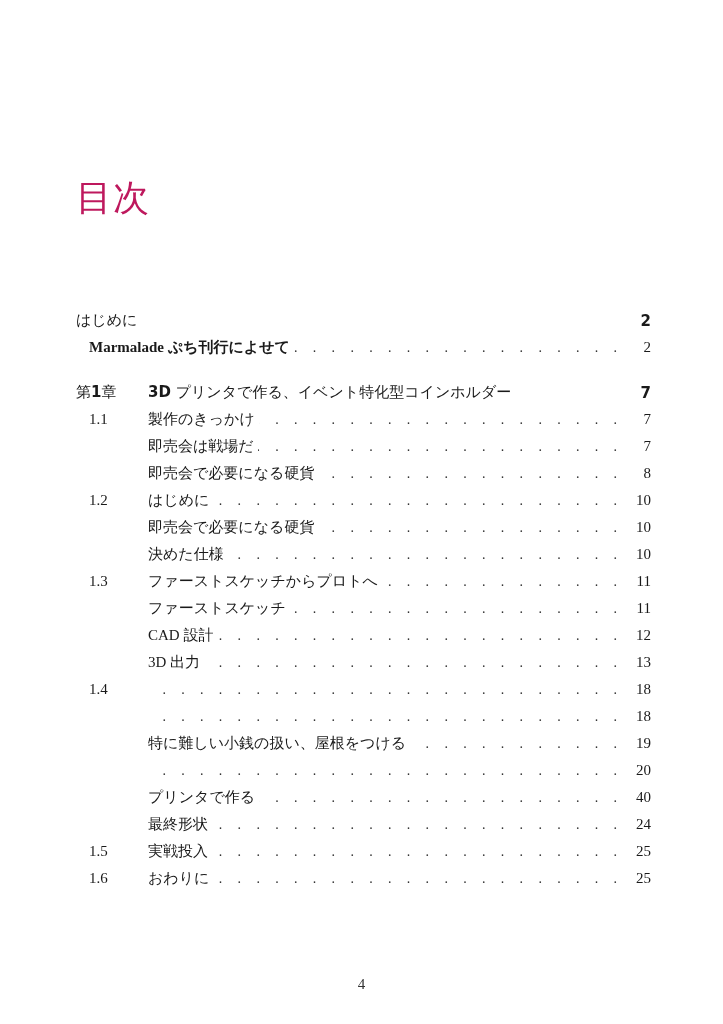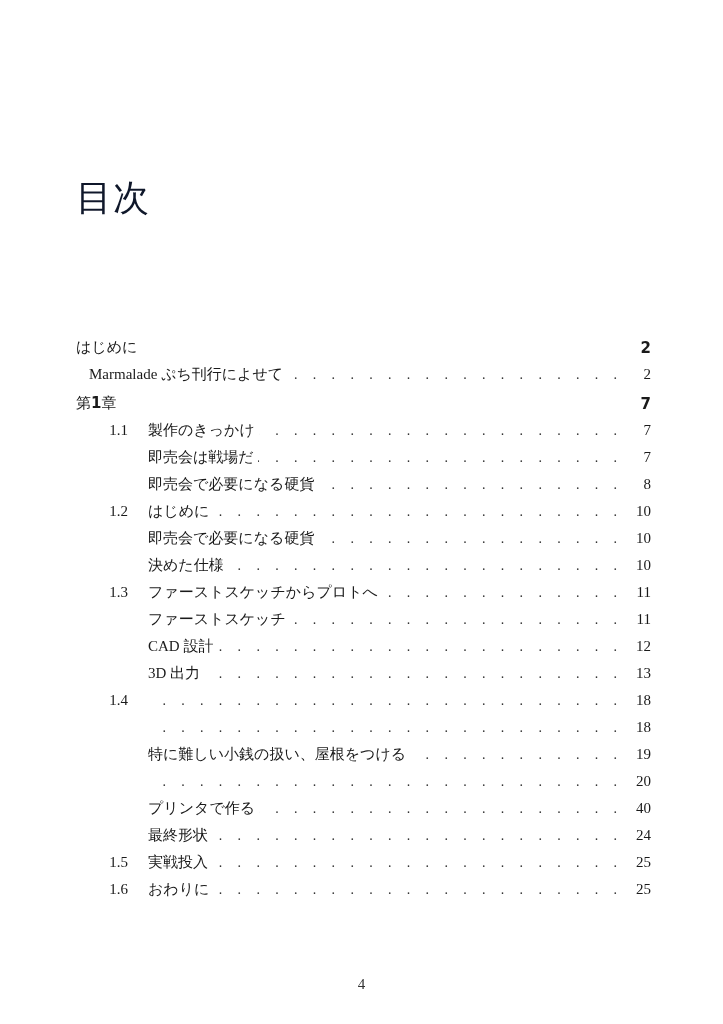--- a/index.html
+++ b/index.html
@@ -1,26 +1,26 @@
 <!DOCTYPE html>
 <html><head>
 <meta charset="utf-8">
 <style>
   html, body { margin: 0; padding: 0; background: #ffffff; }
   body { width: 723px; height: 1024px; position: relative; overflow: hidden; color: #1a1a1a; }
-  .page-title { position: absolute; left: 76px; top: 174px; font-family: "DejaVu Sans", sans-serif; font-size: 36px; font-weight: normal; letter-spacing: 1px; color: #0f172a; }
-  .toc { position: absolute; left: 76px; top: 334px; width: 575px; }
+  .page-title { position: absolute; left: 76px; top: 174px; font-family: "DejaVu Sans", sans-serif; font-size: 36px; font-weight: normal; letter-spacing: 1px; color: #be185d; }
+  .toc { position: absolute; left: 76px; top: 307px; width: 575px; }
   .row { position: relative; height: 27px; display: flex; align-items: center; font-family: "Liberation Serif", "DejaVu Serif", serif; font-size: 15px; }
   .row.part { font-family: "DejaVu Sans", sans-serif; font-size: 15px; }
-  .row.chapter { font-family: "DejaVu Sans", sans-serif; font-size: 15px; margin-top: 2px; justify-content: flex-end; }
+  .row.chapter { font-family: "DejaVu Sans", sans-serif; font-size: 15px; margin-top: 18px; justify-content: flex-end; }
   .num { width: 72px; flex: none; }
-  .row.sec .num { padding-left: 13px; width: 59px; text-align: center; }
+  .row.sec .num { padding-left: 13px; width: 59px; }
   .row.sub .num { width: 72px; }
   .title { white-space: nowrap; padding-right: 4px; }
-  .row.part2 .title { padding-left: 13px; }
+  .row.part2 .title { padding-left: 13px; font-weight: bold; }
   .dots { flex: 1; overflow: hidden; white-space: nowrap; letter-spacing: 5.9px; color: #333; font-family: "Liberation Serif", serif; font-size: 14px; text-align: right; direction: rtl; }
   .page { width: 28px; text-align: right; flex: none; }
   .bold { font-weight: bold; }
   .filler { flex: 1; }
   .footer { position: absolute; left: 0; width: 723px; top: 976px; text-align: center; font-family: "Liberation Serif", serif; font-size: 15px; color: #333; }
 </style>
 </head>
 <body>
 
 <div class="page-title">目次</div>
@@ -32,20 +32,21 @@
     <span class="page bold">2</span>
   </div>
   <div class="row part2">
     <span class="title">Marmalade ぷち刊行によせて</span>
     <span class="dots">. . . . . . . . . . . . . . . . . . . . . . . . . . . . . . . . . . . . . . . . . . . . . . . . .</span>
     <span class="page">2</span>
   </div>
 
   <div class="row chapter">
     <span class="num"><span>第</span><span class="bold">1</span><span>章</span></span>
+    <span class="title"><span class="bold">3D</span><span> プリンタで作る、イベント特化型コインホルダー</span></span>
     <span class="filler"></span>
     <span class="page bold">7</span>
   </div>
 
   <div id="entries">
       <div class="row sec">
         <span class="num">1.1</span>
         <span class="title">製作のきっかけ</span>
         <span class="dots">. . . . . . . . . . . . . . . . . . . . . . . . . . . . . . . . . . . . . . . . . . . . . . . . .</span>
         <span class="page">7</span>

